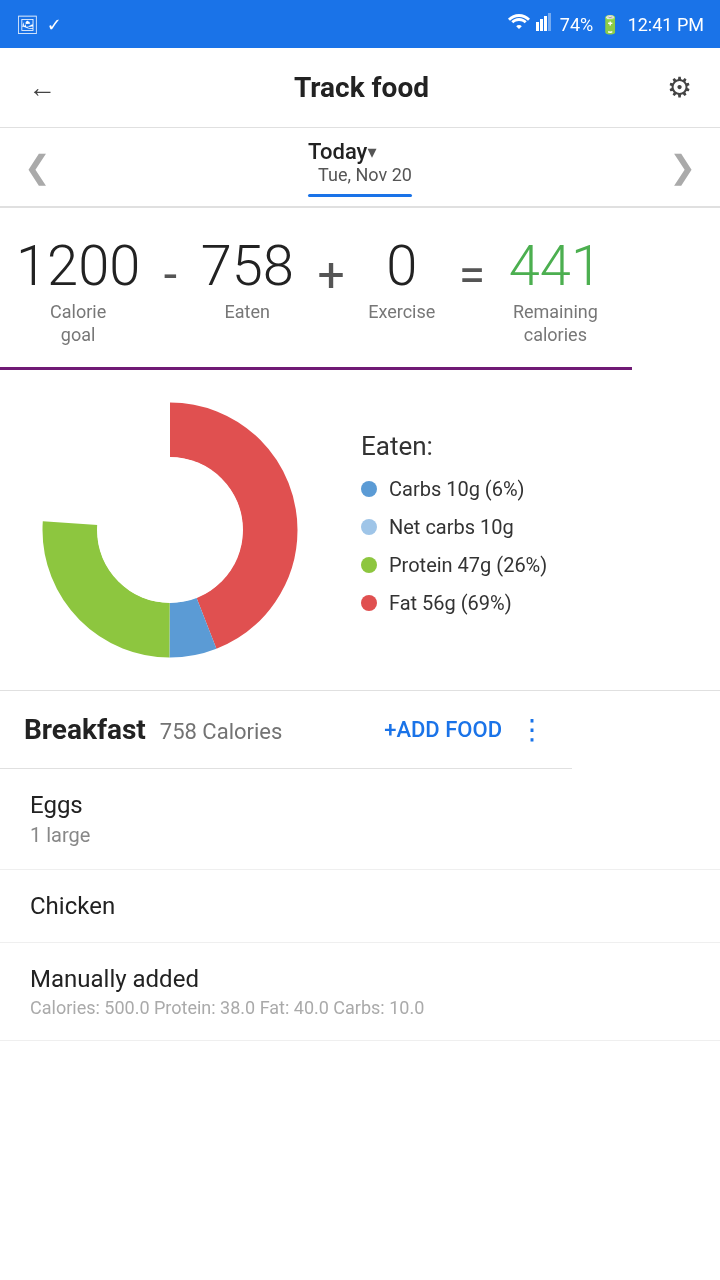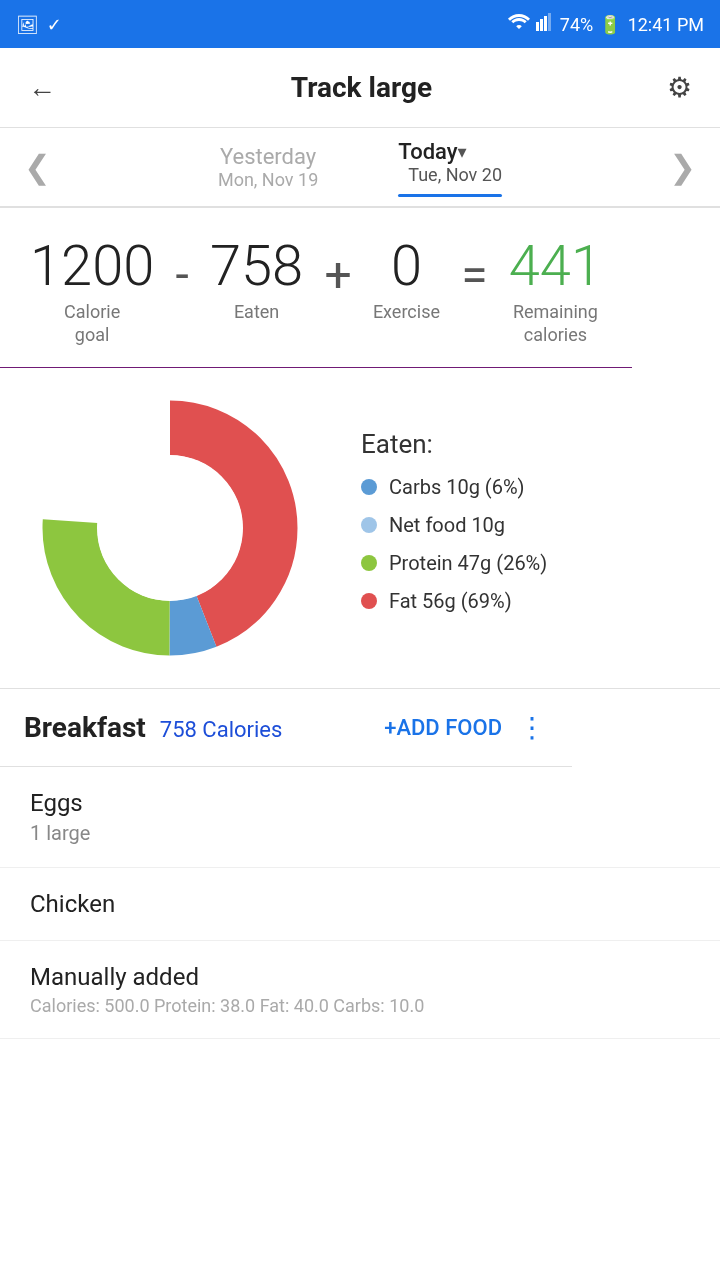--- a/index.html
+++ b/index.html
@@ -97,25 +97,25 @@
     }
     .today-row {
       display: flex;
       align-items: center;
     }
     .dropdown-arrow { font-size: 18px; color: #555; }
 
     
     .calorie-summary {
       width: 632px;
-      padding: 30px 30px 20px 30px;
+      padding: 30px 30px 20px 16px;
       display: flex;
       align-items: flex-start;
       justify-content: space-between;
-      border-bottom: 1px solid #701a75;
+      border-bottom: 3px solid #701a75;
     }
     .cal-block { text-align: center; }
     .cal-number { font-size: 56px; font-weight: 300; color: #222; line-height: 1; }
     .cal-label { font-size: 18px; color: #777; margin-top: 6px; line-height: 1.3; }
     .cal-operator { font-size: 48px; color: #555; padding-top: 8px; }
     .cal-remaining { font-size: 56px; font-weight: 300; color: #4caf50; line-height: 1; }
 
     
     .nutrition-section {
       width: 720px;
@@ -165,21 +165,21 @@
       align-items: center;
       justify-content: space-between;
       border-bottom: 1px solid #e0e0e0;
     }
     .meal-title-group {
       display: flex;
       align-items: baseline;
       gap: 14px;
     }
     .meal-title { font-size: 28px; font-weight: bold; color: #222; }
-    .meal-calories { font-size: 22px; color: #1d4ed8; }
+    .meal-calories { font-size: 22px; color: #737373; }
     .meal-actions {
       display: flex;
       align-items: center;
       gap: 16px;
     }
     .add-food-btn {
       font-size: 22px;
       color: #1a73e8;
       font-weight: 500;
       cursor: pointer;
@@ -229,31 +229,27 @@
       </svg>
     </span>
     <span>74%</span>
     <span>🔋</span>
     <span>12:41 PM</span>
   </div>
 </div>
 
 <div class="app-bar">
   <span class="icon-btn">←</span>
-  <span class="app-bar-title">Track large</span>
+  <span class="app-bar-title">Track food</span>
   <span class="icon-btn">⚙</span>
 </div>
 
 <div class="date-nav">
   <span class="date-nav-arrow">❮</span>
   <div class="date-nav-center">
-    <div class="date-yesterday">
-      <div class="day-label">Yesterday</div>
-      <div class="date-label">Mon, Nov 19</div>
-    </div>
     <div class="date-today">
       <div class="today-row">
         <span class="day-label">Today</span>
         <span class="dropdown-arrow">▾</span>
       </div>
       <div class="date-label">Tue, Nov 20</div>
     </div>
   </div>
   <span class="date-nav-arrow">❯</span>
 </div>
@@ -291,21 +287,21 @@
     </svg>
   </div>
   <div class="legend">
     <div class="legend-title">Eaten:</div>
     <div class="legend-item">
       <div class="legend-dot" style="background:#5b9bd5;"></div>
       <span class="legend-text">Carbs 10g (6%)</span>
     </div>
     <div class="legend-item">
       <div class="legend-dot" style="background:#9fc5e8;"></div>
-      <span class="legend-text">Net food 10g</span>
+      <span class="legend-text">Net carbs 10g</span>
     </div>
     <div class="legend-item">
       <div class="legend-dot" style="background:#8dc63f;"></div>
       <span class="legend-text">Protein 47g (26%)</span>
     </div>
     <div class="legend-item">
       <div class="legend-dot" style="background:#e05050;"></div>
       <span class="legend-text">Fat 56g (69%)</span>
     </div>
   </div>

